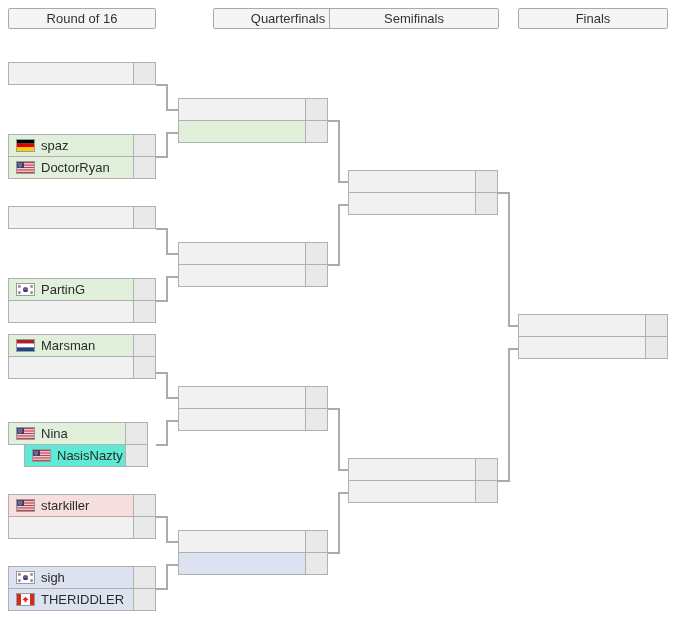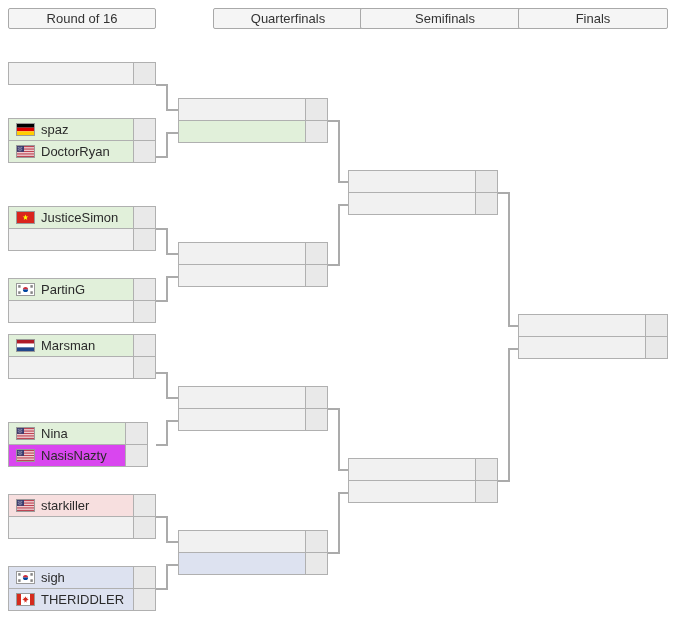--- a/index.html
+++ b/index.html
@@ -38,21 +38,21 @@
 </head>
 <body>
 
 <div id="bracket">
   <div class="round-header" style="left:8px;width:148px;">
     <span>Round of 16</span>
   </div>
   <div class="round-header" style="left:178px;width:150px;margin-left:35px;">
     <span>Quarterfinals</span>
   </div>
-  <div class="round-header" style="left:360px;width:170px;">
+  <div class="round-header" style="left:329px;width:170px;">
     <span>Semifinals</span>
   </div>
   <div class="round-header" style="left:518px;width:150px;">
     <span>Finals</span>
   </div>
 
   <div id="connectors">
       <div class="line" style="left: 156px; top: 84px; width: 12px; height: 2px; background: rgb(171, 171, 171);"></div>
       <div class="line" style="left: 166px; top: 84px; width: 2px; height: 27px; background: rgb(171, 171, 171);"></div>
       <div class="line" style="left: 166px; top: 109px; width: 12px; height: 2px; background: rgb(171, 171, 171);"></div>
@@ -96,21 +96,21 @@
       <div class="line" style="left: 508px; top: 348px; width: 2px; height: 134px; background: rgb(171, 171, 171);"></div>
       <div class="line" style="left: 508px; top: 348px; width: 10px; height: 2px; background: rgb(171, 171, 171);"></div>
     </div>
   <div id="matches">
       <div class="match" style="left: 8px; top: 62px; width: 148px;">
         <div class="slot" style="background: rgb(241, 241, 241); border-color: rgb(176, 176, 176);">
           <span class="pname"></span>
           <div class="score" style="background: rgb(233, 233, 233); border-left-color: rgb(176, 176, 176);"></div>
         </div>
       </div>
-      <div class="match" style="left: 8px; top: 118px; width: 148px;">
+      <div class="match" style="left: 8px; top: 134px; width: 148px;">
         <div class="slot" style="background: rgb(225, 240, 218); border-color: rgb(176, 176, 176);">
           <span class="flag">
             <svg width="17" height="11" viewBox="0 0 17 11">
               <rect width="17" height="3.67" fill="#000000"></rect>
               <rect y="3.67" width="17" height="3.66" fill="#dd0000"></rect>
               <rect y="7.33" width="17" height="3.67" fill="#ffce00"></rect>
             </svg>
           </span>
           <span class="pname">spaz</span>
           <div class="score" style="background: rgb(233, 233, 233); border-left-color: rgb(176, 176, 176);"></div>
@@ -140,30 +140,20 @@
                 <circle cx="2.1" cy="4.8" r="0.45"></circle>
                 <circle cx="3.9" cy="4.8" r="0.45"></circle>
               </g>
             </svg>
           </span>
           <span class="pname">DoctorRyan</span>
           <div class="score" style="background: rgb(233, 233, 233); border-left-color: rgb(176, 176, 176);"></div>
         </div>
       </div>
       <div class="match" style="left: 8px; top: 206px; width: 148px;">
-        <div class="slot" style="background: rgb(225, 240, 218); border-color: rgb(176, 176, 176);">
-          <span class="flag">
-            <svg width="17" height="11" viewBox="0 0 17 11">
-              <rect width="17" height="11" fill="#da251d"></rect>
-              <polygon points="8.5,2.5 9.21,4.53 11.35,4.57 9.64,5.87 10.26,7.93 8.5,6.7 6.74,7.93 7.36,5.87 5.65,4.57 7.79,4.53" fill="#ffff00"></polygon>
-            </svg>
-          </span>
-          <span class="pname">JusticeSimon</span>
-          <div class="score" style="background: rgb(233, 233, 233); border-left-color: rgb(176, 176, 176);"></div>
-        </div>
         <div class="slot" style="background: rgb(241, 241, 241); border-color: rgb(176, 176, 176);">
           <span class="pname"></span>
           <div class="score" style="background: rgb(233, 233, 233); border-left-color: rgb(176, 176, 176);"></div>
         </div>
       </div>
       <div class="match" style="left: 8px; top: 278px; width: 148px;">
         <div class="slot" style="background: rgb(225, 240, 218); border-color: rgb(176, 176, 176);">
           <span class="flag">
             <svg width="17" height="11" viewBox="0 0 17 11">
               <rect width="17" height="11" fill="#ffffff"></rect>
@@ -234,21 +224,21 @@
                 <circle cx="3" cy="3.6" r="0.45"></circle>
                 <circle cx="4.8" cy="3.6" r="0.45"></circle>
                 <circle cx="2.1" cy="4.8" r="0.45"></circle>
                 <circle cx="3.9" cy="4.8" r="0.45"></circle>
               </g>
             </svg>
           </span>
           <span class="pname">Nina</span>
           <div class="score" style="background: rgb(233, 233, 233); border-left-color: rgb(176, 176, 176);"></div>
         </div>
-        <div class="slot" style="background: #d946ef; border-color: rgb(176, 176, 176);">
+        <div class="slot" style="background: #5eead4; border-color: rgb(176, 176, 176); margin-left: 16px;">
           <span class="flag">
             <svg width="17" height="11" viewBox="0 0 17 11">
               <rect width="17" height="11" fill="#b22234"></rect>
               <g fill="#ffffff">
                 <rect y="0.85" width="17" height="0.85"></rect>
                 <rect y="2.54" width="17" height="0.85"></rect>
                 <rect y="4.23" width="17" height="0.85"></rect>
                 <rect y="5.92" width="17" height="0.85"></rect>
                 <rect y="7.62" width="17" height="0.85"></rect>
                 <rect y="9.31" width="17" height="0.85"></rect>

